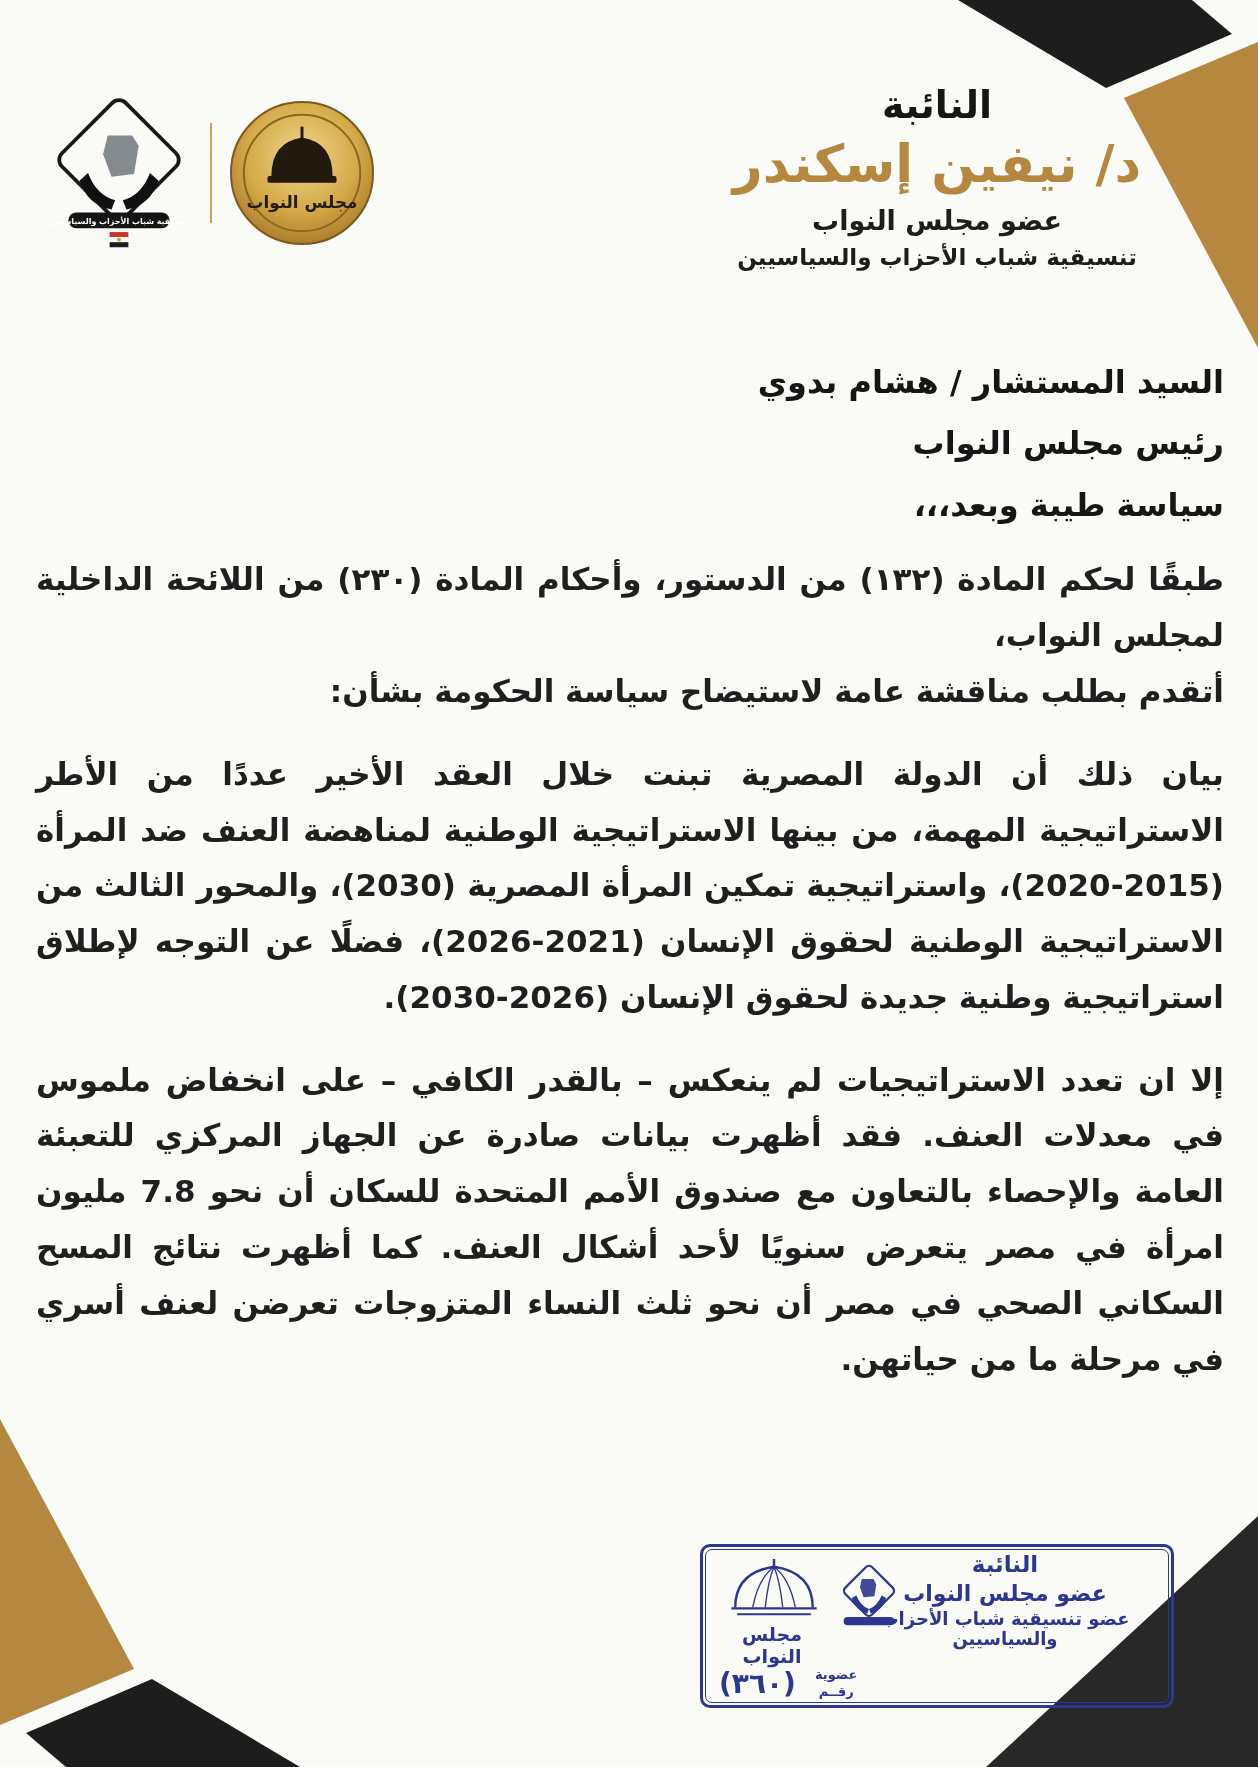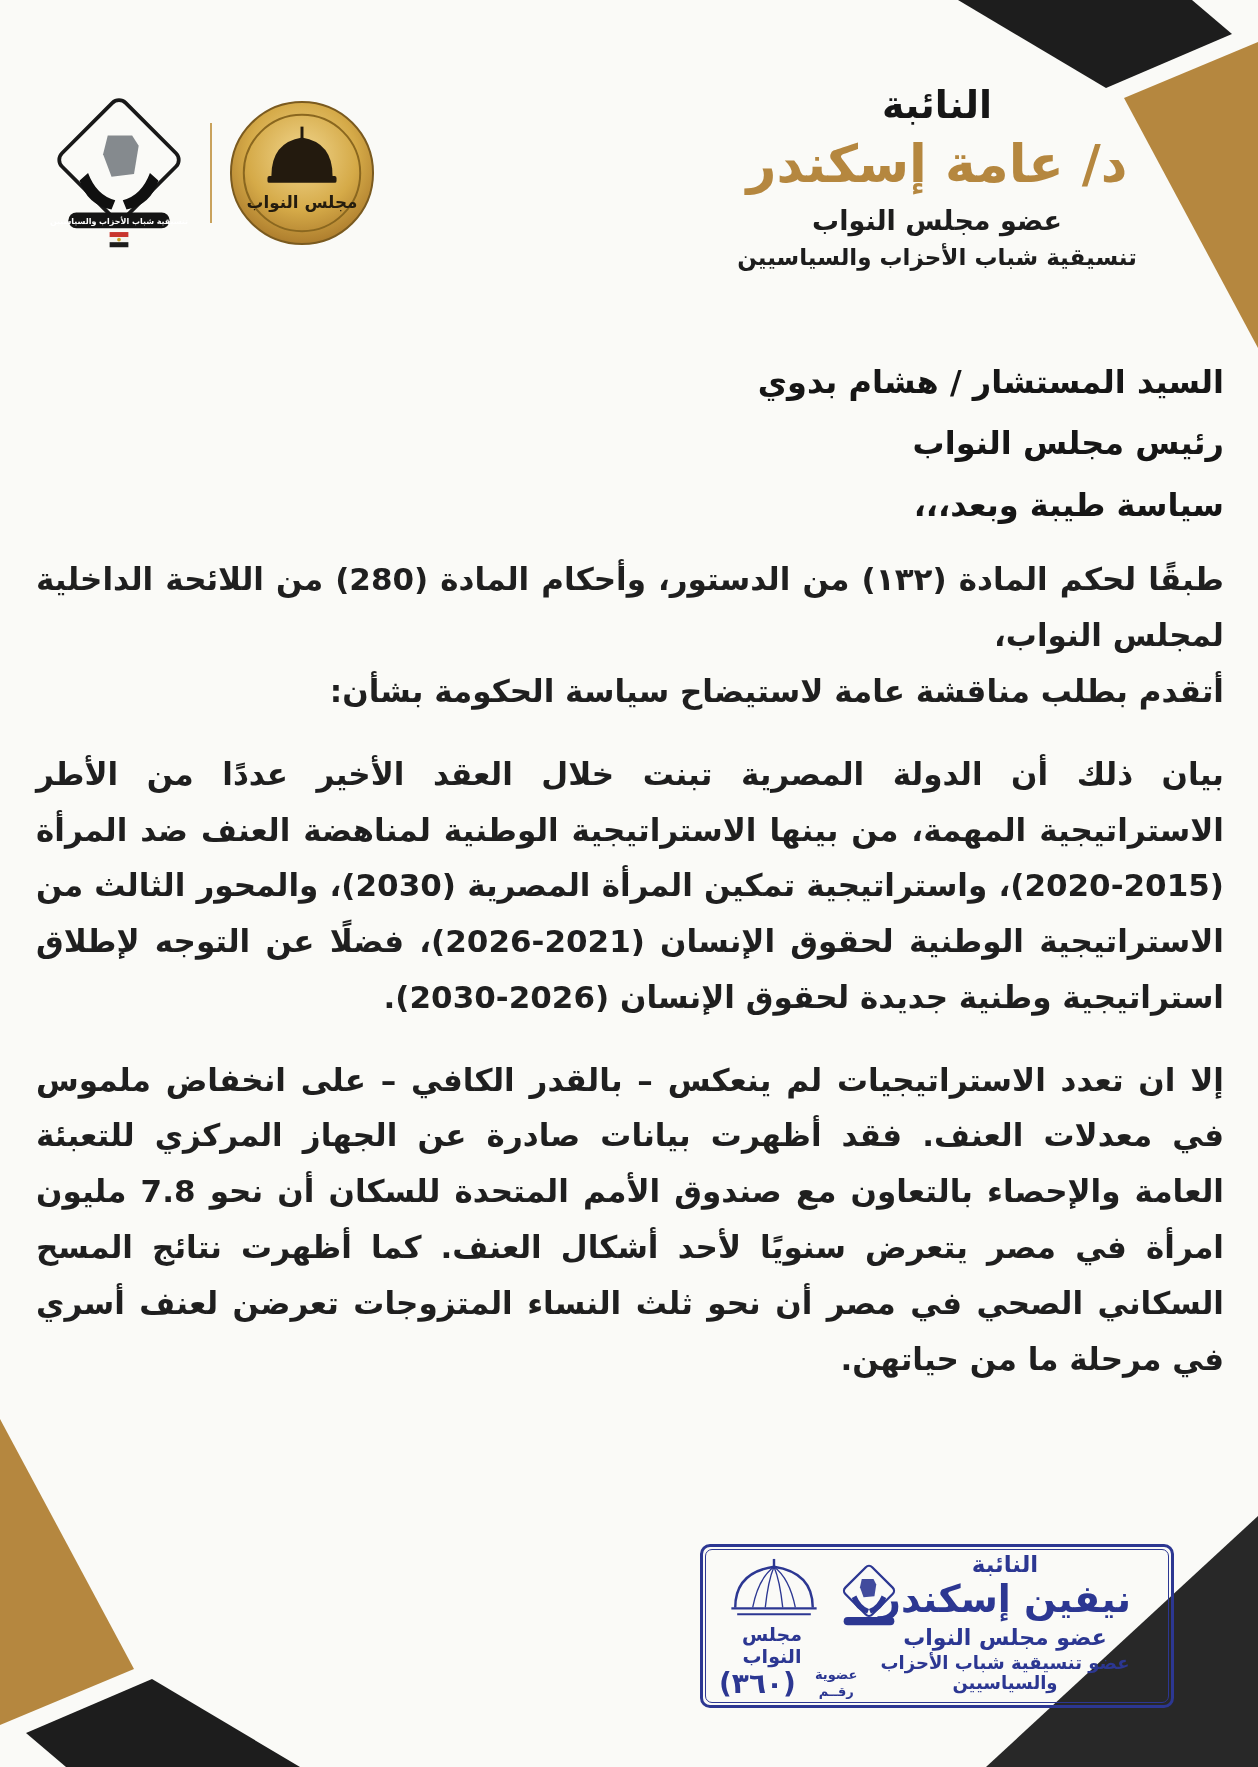--- a/index.html
+++ b/index.html
@@ -92,43 +92,42 @@
         <rect x="70" y="149" width="20" height="5.4" fill="#c8352e"></rect>
         <rect x="70" y="154.4" width="20" height="5.4" fill="#f4f4f0"></rect>
         <rect x="70" y="159.8" width="20" height="5.4" fill="#1c1c1c"></rect>
         <circle cx="80" cy="157" r="2" fill="#c9a227"></circle>
       </g>
     </svg>
   </div>
 
   <div class="header">
     <div class="h-title">النائبة</div>
-    <div class="h-name">د/ عامة إسكندر</div>
+    <div class="h-name">د/ نيفين إسكندر</div>
     <div class="h-sub1">عضو مجلس النواب</div>
     <div class="h-sub2">تنسيقية شباب الأحزاب والسياسيين</div>
   </div>
 
   <div class="letter">
     <div class="addr">السيد المستشار / هشام بدوي</div>
     <div class="addr">رئيس مجلس النواب</div>
     <div class="addr">سياسة طيبة وبعد،،،</div>
 
     <p class="para intro">
-      <span class="intro-line">طبقًا لحكم المادة (١٣٢) من الدستور، وأحكام المادة (280) من اللائحة الداخلية لمجلس النواب،</span>
+      <span class="intro-line">طبقًا لحكم المادة (١٣٢) من الدستور، وأحكام المادة (٢٣٠) من اللائحة الداخلية لمجلس النواب،</span>
       <span class="intro-line">أتقدم بطلب مناقشة عامة لاستيضاح سياسة الحكومة بشأن:</span>
     </p>
 
     <p class="para gap">بيان ذلك أن الدولة المصرية تبنت خلال العقد الأخير عددًا من الأطر الاستراتيجية المهمة، من بينها الاستراتيجية الوطنية لمناهضة العنف ضد المرأة (2015-2020)، واستراتيجية تمكين المرأة المصرية (2030)، والمحور الثالث من الاستراتيجية الوطنية لحقوق الإنسان (2021-2026)، فضلًا عن التوجه لإطلاق استراتيجية وطنية جديدة لحقوق الإنسان (2026-2030).</p>
     <p class="para gap">إلا ان تعدد الاستراتيجيات لم ينعكس – بالقدر الكافي – على انخفاض ملموس في معدلات العنف. فقد أظهرت بيانات صادرة عن الجهاز المركزي للتعبئة العامة والإحصاء بالتعاون مع صندوق الأمم المتحدة للسكان أن نحو 7.8 مليون امرأة في مصر يتعرض سنويًا لأحد أشكال العنف. كما أظهرت نتائج المسح السكاني الصحي في مصر أن نحو ثلث النساء المتزوجات تعرضن لعنف أسري في مرحلة ما من حياتهن.</p>
   </div>
 
   <div class="stamp">
     <div class="stamp-text">
       <div class="s-title">النائبة</div>
-      <div class="s-name">نيفين إسكندر</div>
       <div class="s-l1">عضو مجلس النواب</div>
       <div class="s-l2">عضو تنسيقية شباب الأحزاب والسياسيين</div>
     </div>
 
     <svg class="stamp-dome" width="98" height="62" viewBox="0 0 100 64">
       <line x1="50" y1="2" x2="50" y2="10" stroke="#2c3792" stroke-width="2.5"></line>
       <path d="M10,52 Q10,16 50,10 Q90,16 90,52" fill="none" stroke="#2c3792" stroke-width="2.5"></path>
       <path d="M50,10 Q34,22 28,52" fill="none" stroke="#2c3792" stroke-width="1.4"></path>
       <path d="M50,10 Q44,24 41,52" fill="none" stroke="#2c3792" stroke-width="1.4"></path>
       <path d="M50,10 Q56,24 59,52" fill="none" stroke="#2c3792" stroke-width="1.4"></path>

